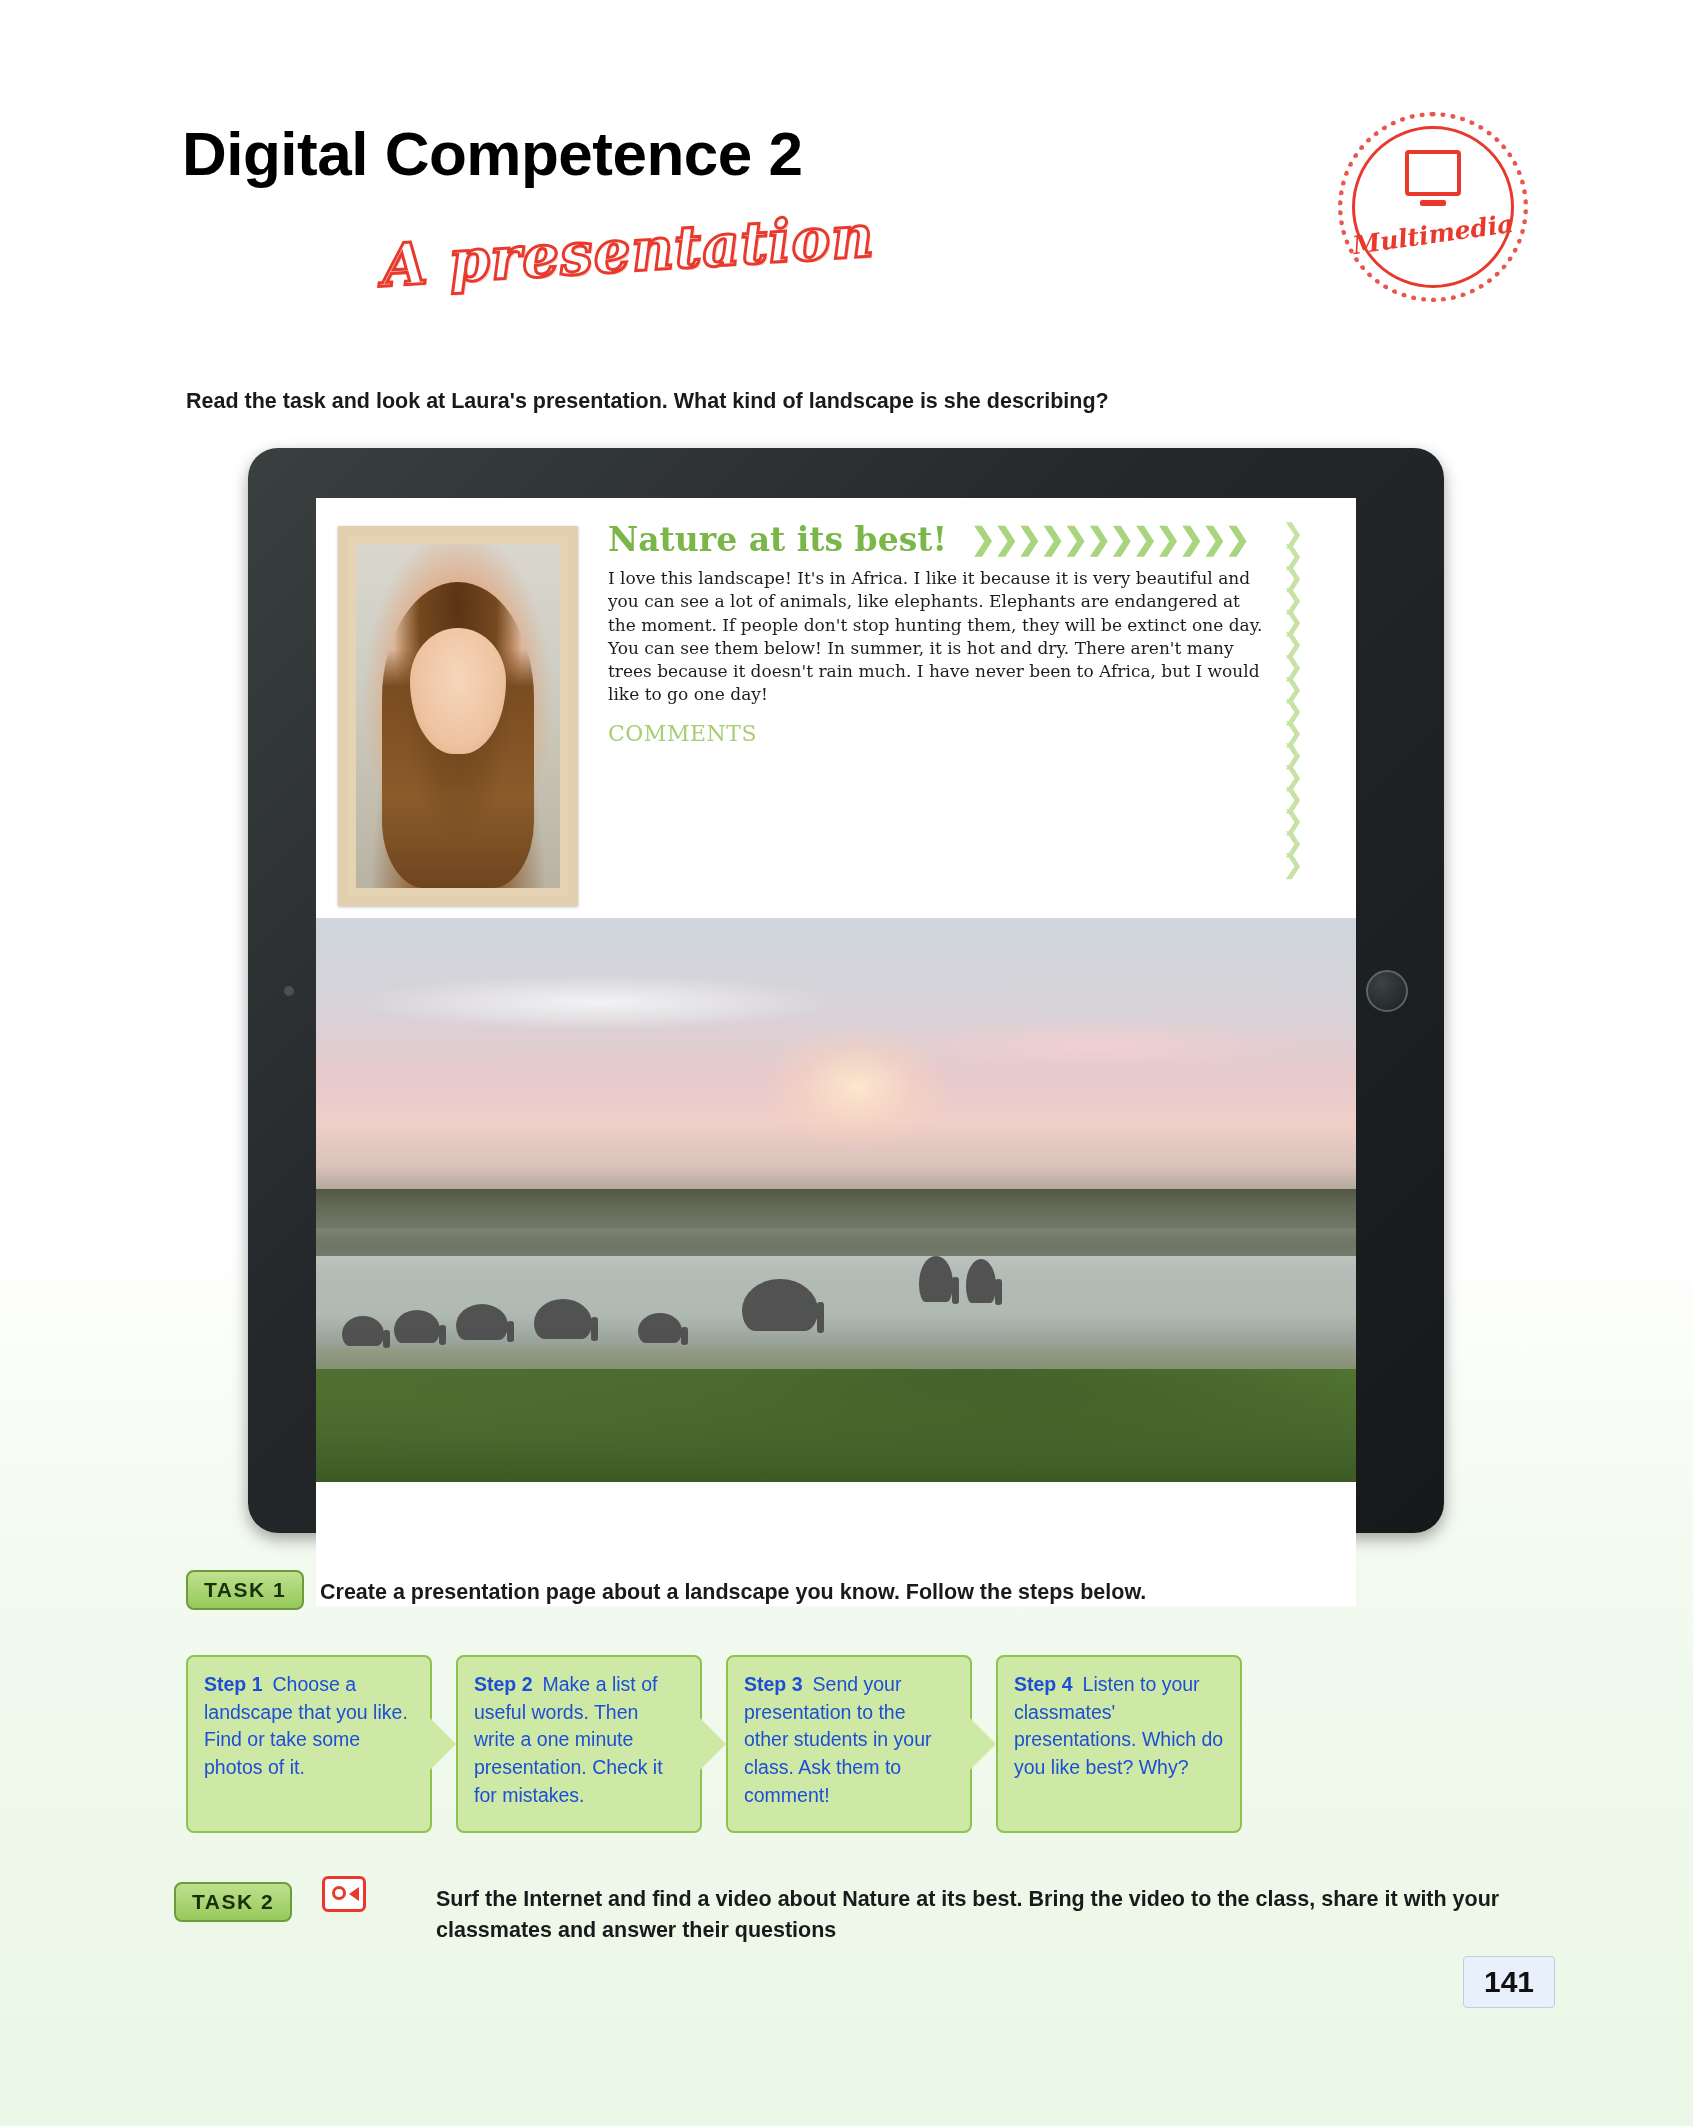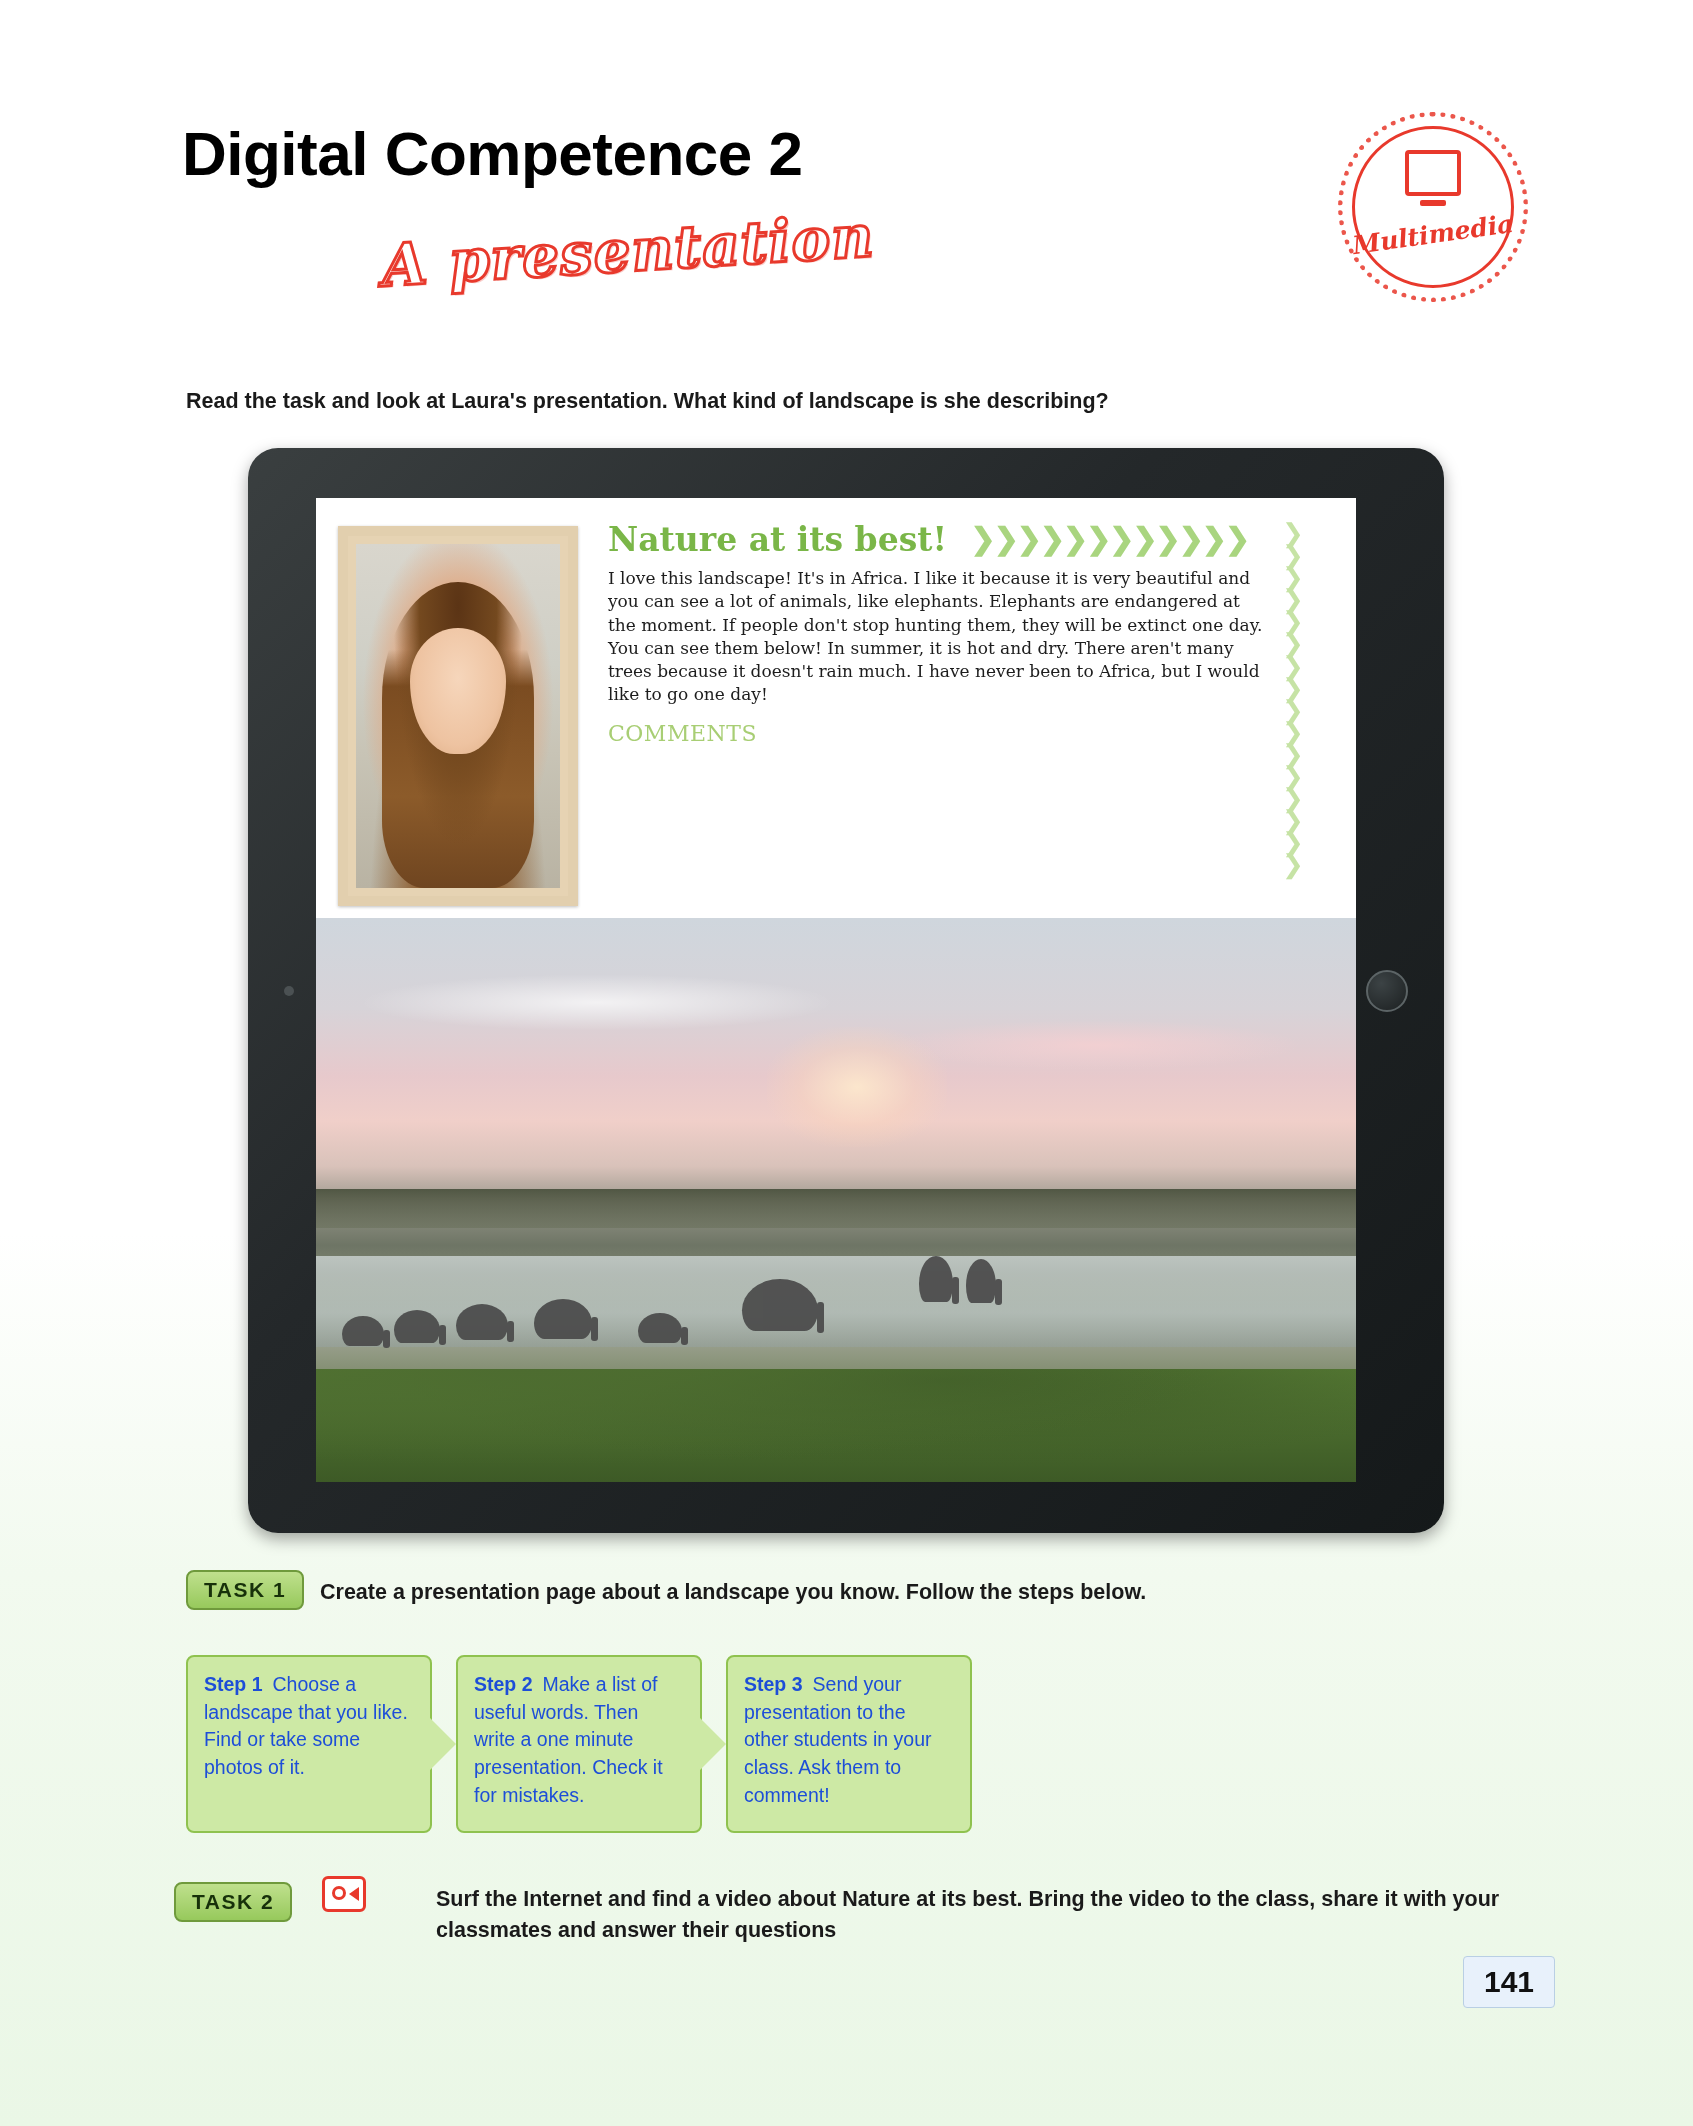--- a/index.html
+++ b/index.html
@@ -142,21 +142,21 @@
     width: 10px;
     height: 10px;
     border-radius: 50%;
     background: #4b5153;
   }
   .screen {
     position: absolute;
     left: 68px;
     top: 50px;
     width: 1040px;
-    height: 984px;
+    height: 1108px;
     background: #ffffff;
     overflow: hidden;
   }
 
   
   .slide-top {
     position: relative;
     height: 420px;
     background: #ffffff;
     padding: 12px 0 0 0;
@@ -550,20 +550,23 @@
   <div class="steps">
     <div class="step filled">
       <span class="step-label">Step 1</span><span>Choose a landscape that you like. Find or take some photos of it.</span>
     </div>
     <div class="step filled">
       <span class="step-label">Step 2</span><span>Make a list of useful words. Then write a one minute presentation. Check it for mistakes.</span>
     </div>
     <div class="step filled">
       <span class="step-label">Step 3</span><span>Send your presentation to the other students in your class. Ask them to comment!</span>
     </div>
+    <div class="step filled">
+      <span class="step-label">Step 4</span><span>Listen to your classmates' presentations. Which do you like best? Why?</span>
+    </div>
   </div>
 
   <div class="task-badge" id="task2-badge">TASK 2</div>
   <div class="video-icon">
     <div class="lens"></div>
     <div class="tri"></div>
   </div>
   <div class="task-text" id="task2-text">Surf the Internet and find a video about Nature at its best. Bring the video to the class, share it with your classmates and answer their questions</div>
 
   <div class="page-number">141</div>

